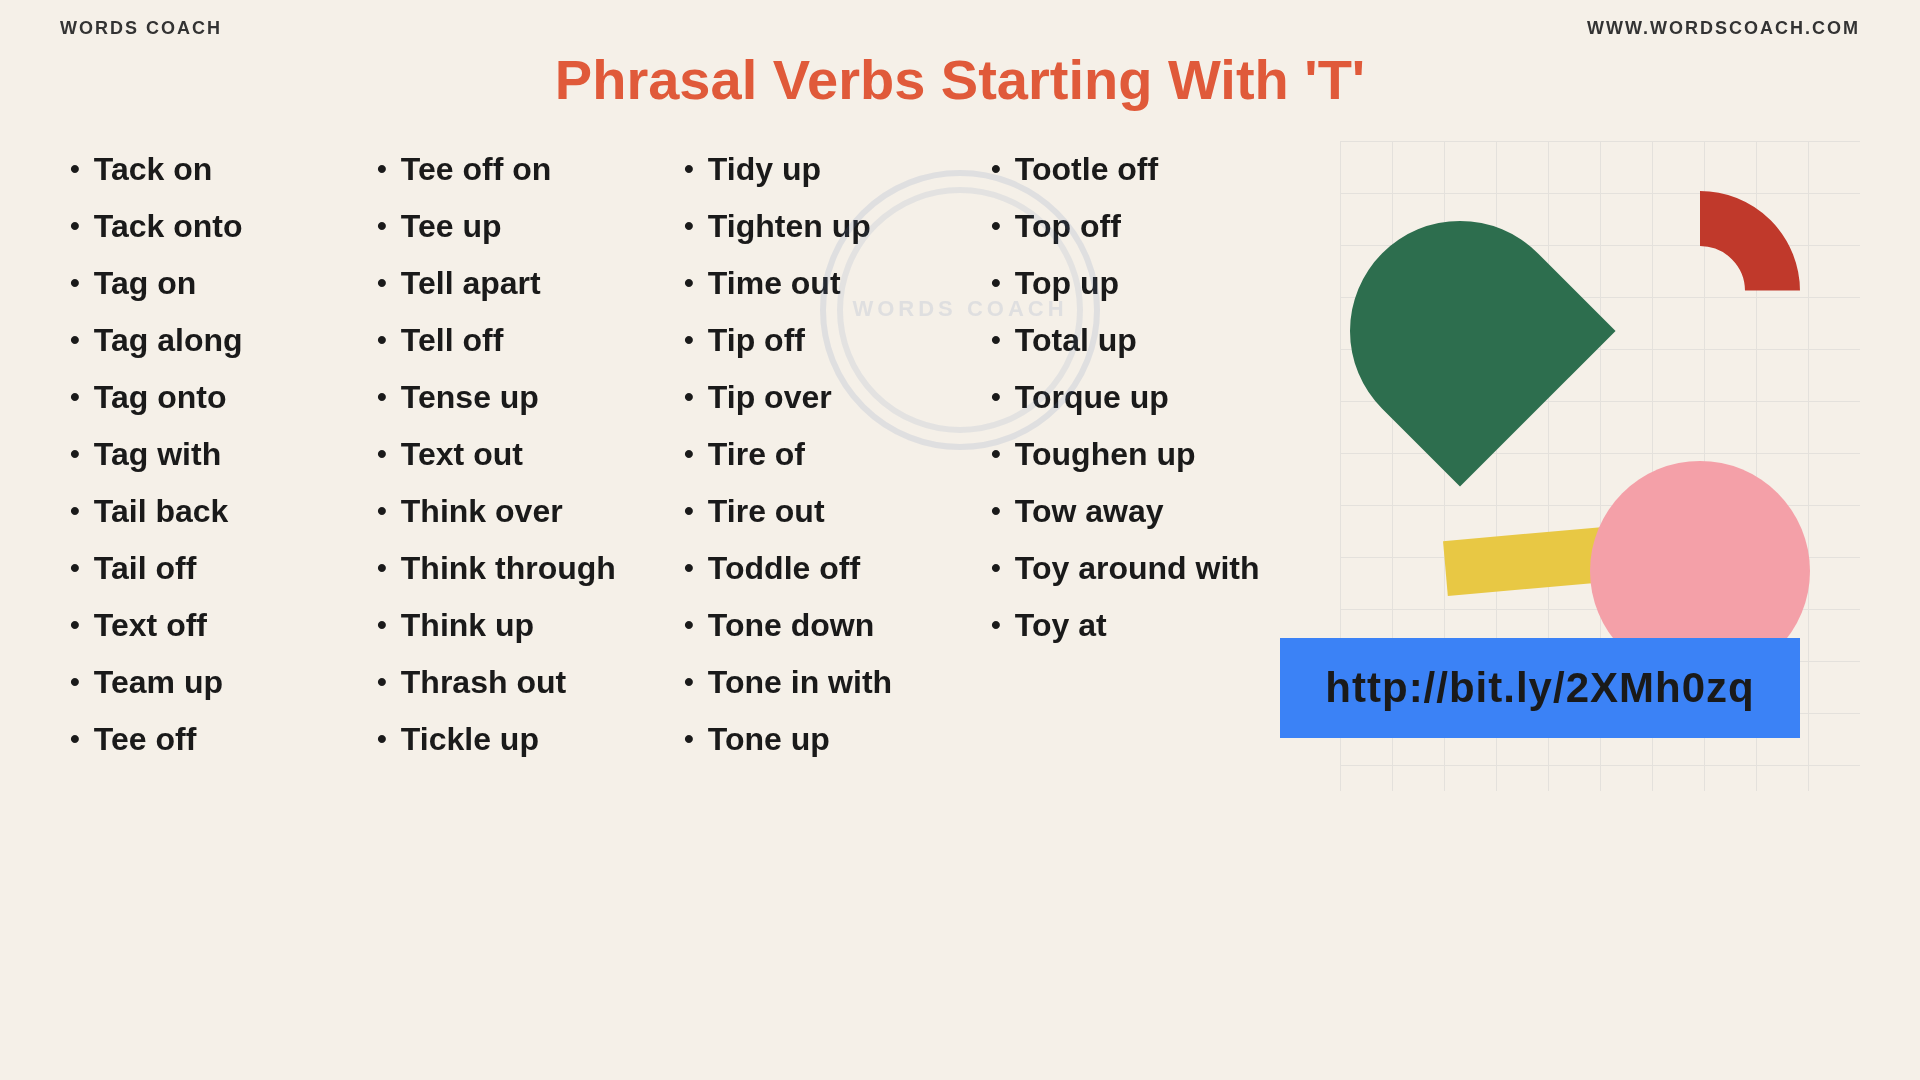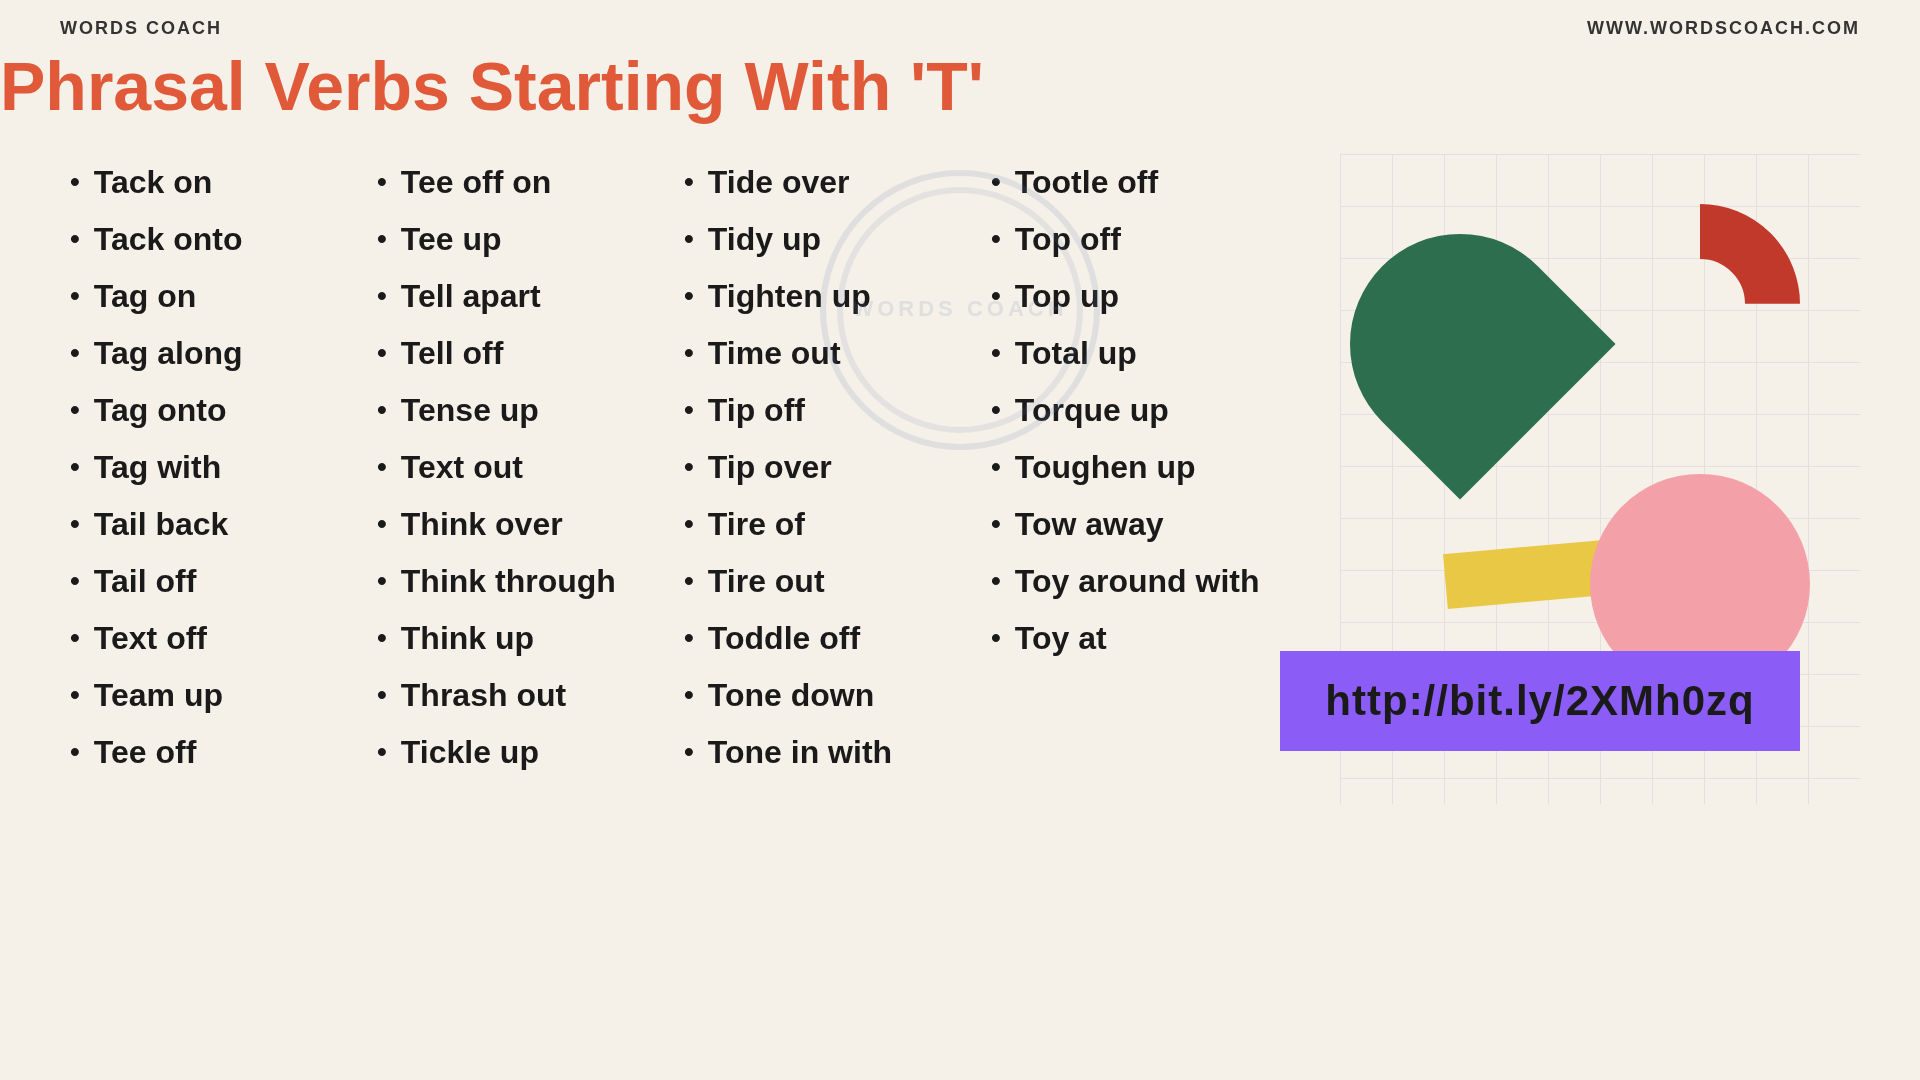--- a/index.html
+++ b/index.html
@@ -19,21 +19,22 @@
     }
 
     .brand-left, .brand-right {
       font-size: 18px;
       font-weight: 700;
       letter-spacing: 2px;
       color: #333;
     }
 
     .main-title {
-      font-size: 68px;
+      text-align: center;
+      font-size: 56px;
       font-weight: 900;
       color: #e05a3a;
       padding: 10px 0 30px 0;
       line-height: 1.1;
     }
 
     .content-area {
       display: flex;
       padding: 0 60px;
       gap: 0;
@@ -158,21 +159,21 @@
       pointer-events: none;
       z-index: 1;
     }
 
     .bottom-bar {
       position: absolute;
       bottom: 30px;
       right: 60px;
       width: 520px;
       height: 100px;
-      background-color: #8b5cf6;
+      background-color: #3b82f6;
       display: flex;
       align-items: center;
       justify-content: center;
     }
 
     .bottom-bar-text {
       font-size: 42px;
       font-weight: 700;
       color: #1a1a1a;
       letter-spacing: 1px;
@@ -218,31 +219,31 @@
         <li>Think over</li>
         <li>Think through</li>
         <li>Think up</li>
         <li>Thrash out</li>
         <li>Tickle up</li>
       </ul>
     </div>
 
     <div class="col">
       <ul>
-        <li>Tide over</li>
         <li>Tidy up</li>
         <li>Tighten up</li>
         <li>Time out</li>
         <li>Tip off</li>
         <li>Tip over</li>
         <li>Tire of</li>
         <li>Tire out</li>
         <li>Toddle off</li>
         <li>Tone down</li>
         <li>Tone in with</li>
+        <li>Tone up</li>
       </ul>
     </div>
 
     <div class="col">
       <ul>
         <li>Tootle off</li>
         <li>Top off</li>
         <li>Top up</li>
         <li>Total up</li>
         <li>Torque up</li>

